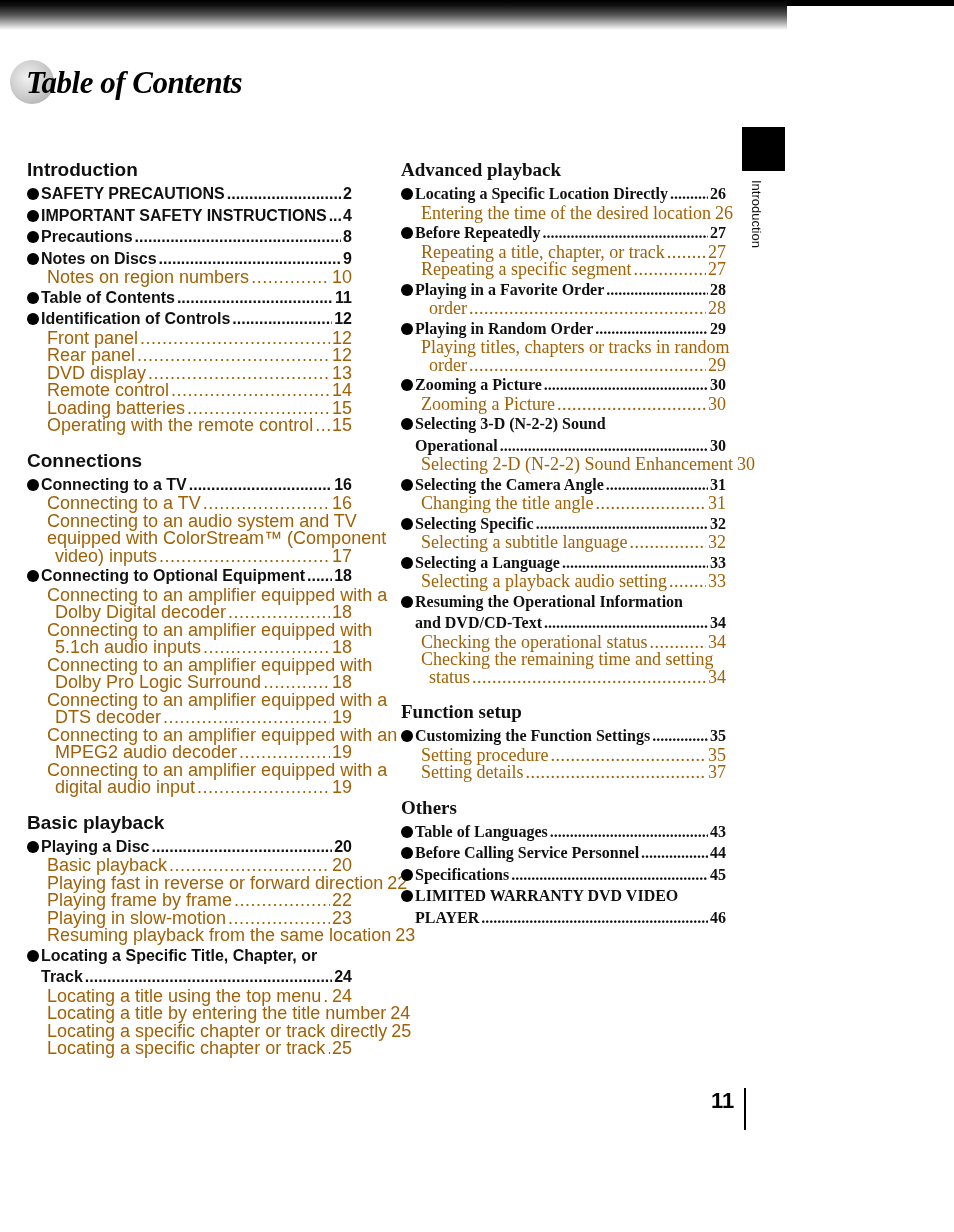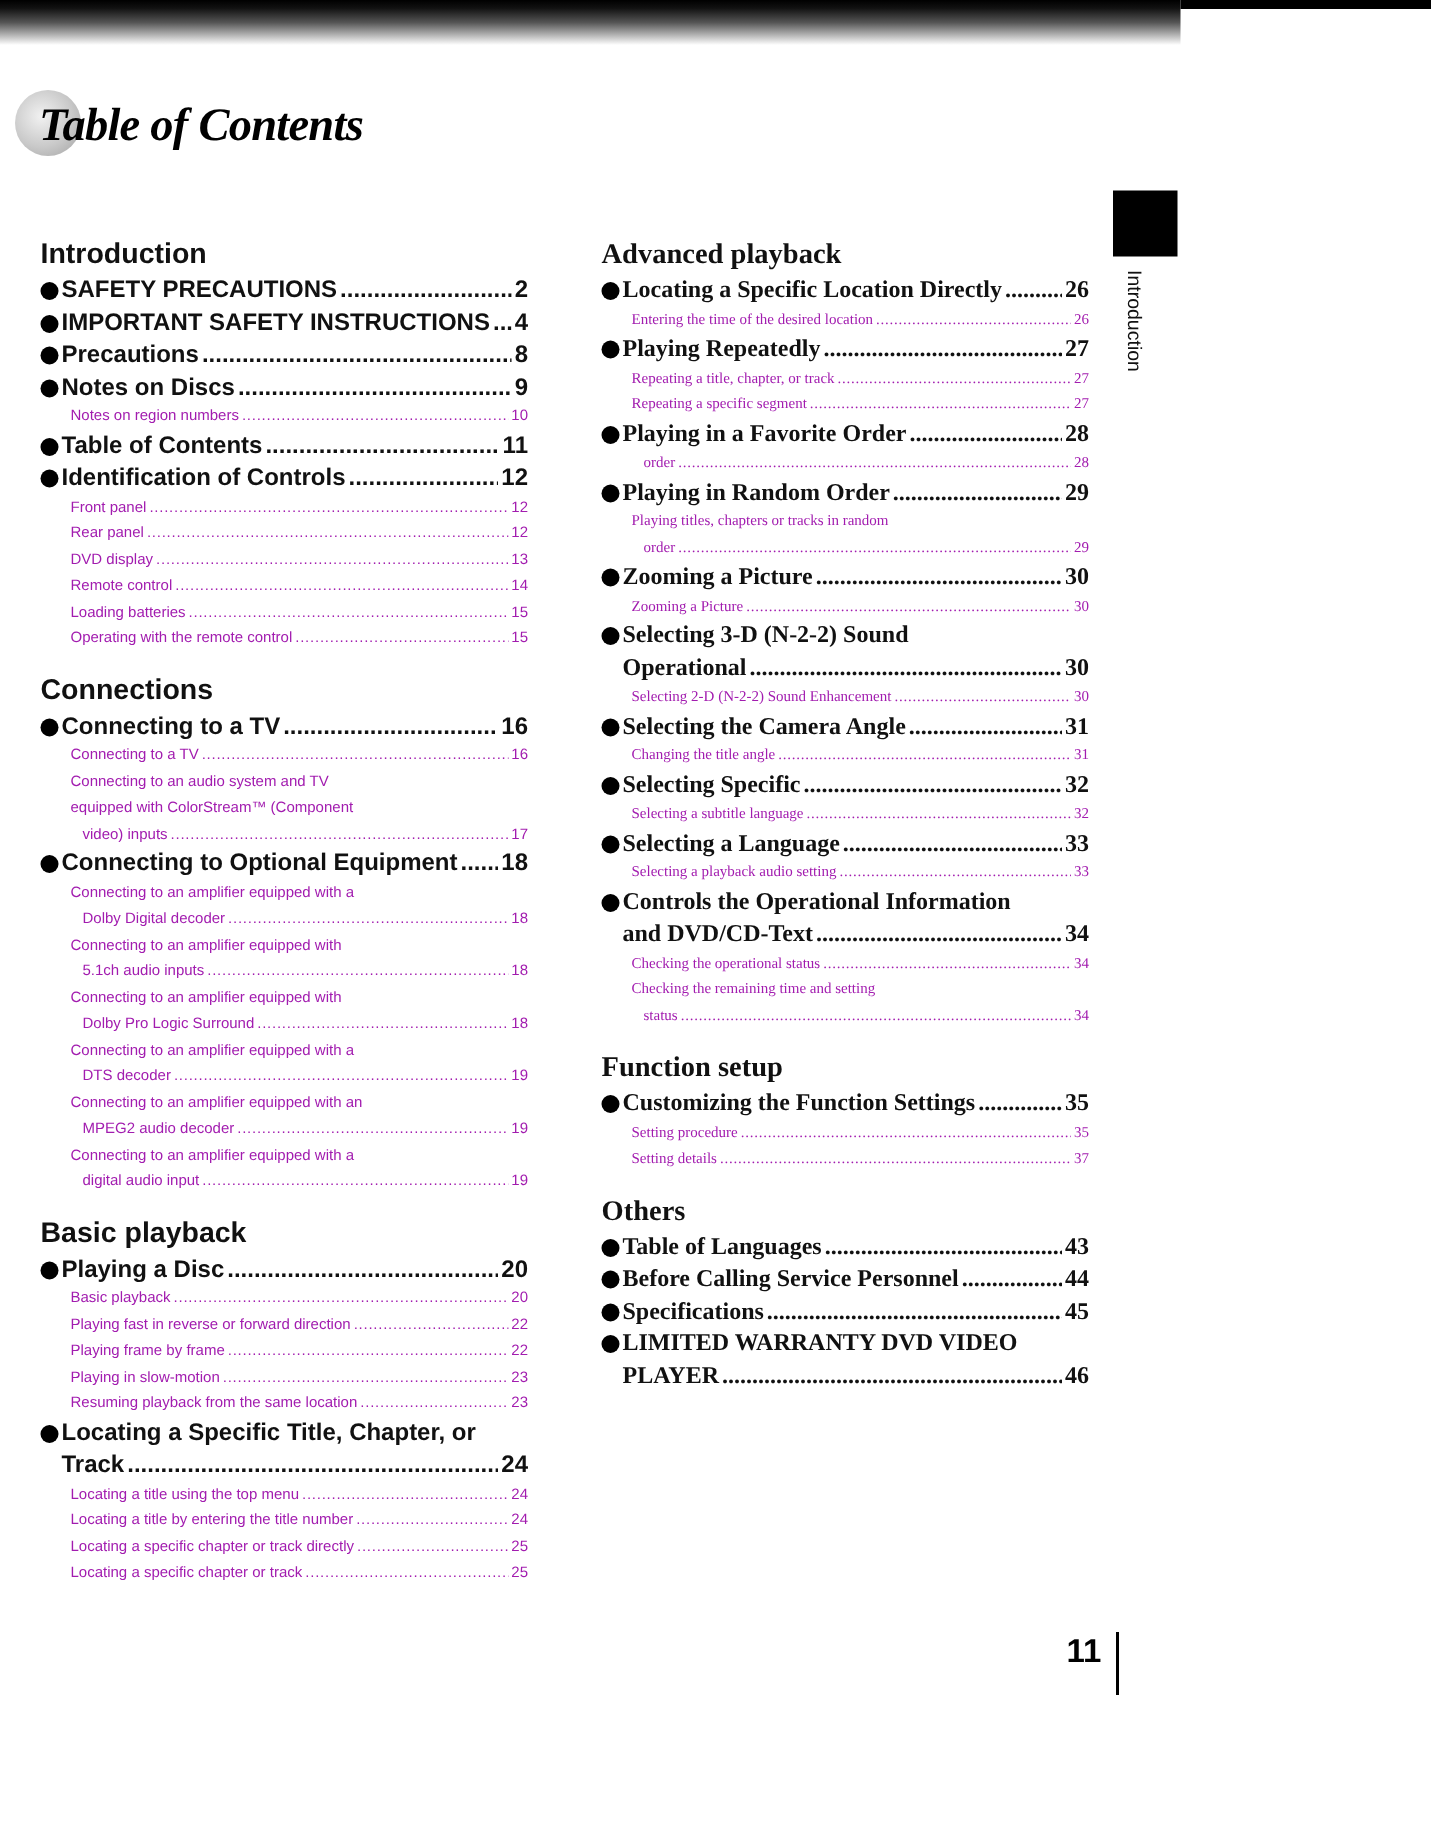--- a/index.html
+++ b/index.html
@@ -34,21 +34,21 @@
   .col-right { left: 401px; top: 158px; font-family: Liberation Serif, serif; }
 
   .section { margin-bottom: 14px; }
   .section-title { font-weight: bold; font-size: 19px; line-height: 24px; margin-bottom: 1px; color: #111; }
 
   .entry { position: relative; }
   .main-entry { font-weight: bold; font-size: 16px; line-height: 21.5px; padding-left: 14px; }
   .main-entry .bullet {
     position: absolute; left: 0; top: 5px; width: 12px; height: 12px; border-radius: 50%; background: #000;
   }
-  .sub-entry { font-size: 10px; line-height: 17.5px; padding-left: 20px; color: #a21caf; }
+  .sub-entry { font-size: 18px; line-height: 17.5px; padding-left: 20px; color: #a16207; }
 
   .row { display: flex; align-items: baseline; }
   .row .txt { white-space: nowrap; }
   .row .dots {
     flex: 1; overflow: hidden; white-space: nowrap; margin: 0 2px;
   }
   .row .dots::after {
     content: "....................................................................................................................................................................................";
     letter-spacing: 0.5px;
   }
@@ -358,21 +358,21 @@
       <div class="entry sub-entry">
         <div class="row">
           <span class="txt">Entering the time of the desired location</span>
           <span class="dots"></span>
           <span class="pg">26</span>
         </div>
       </div>
       <div class="entry main-entry">
         <span class="bullet"></span>
         <div class="row">
-          <span class="txt">Playing Repeatedly</span>
+          <span class="txt">Before Repeatedly</span>
           <span class="dots"></span>
           <span class="pg">27</span>
         </div>
       </div>
       <div class="entry sub-entry">
         <div class="row">
           <span class="txt">Repeating a title, chapter, or track</span>
           <span class="dots"></span>
           <span class="pg">27</span>
         </div>
@@ -486,21 +486,21 @@
       </div>
       <div class="entry sub-entry">
         <div class="row">
           <span class="txt">Selecting a playback audio setting</span>
           <span class="dots"></span>
           <span class="pg">33</span>
         </div>
       </div>
       <div class="entry main-entry">
         <span class="bullet"></span>
-        <div class="wrap-first">Controls the Operational Information</div>
+        <div class="wrap-first">Resuming the Operational Information</div>
         <div class="row">
           <span class="txt">and DVD/CD-Text</span>
           <span class="dots"></span>
           <span class="pg">34</span>
         </div>
       </div>
       <div class="entry sub-entry">
         <div class="row">
           <span class="txt">Checking the operational status</span>
           <span class="dots"></span>

